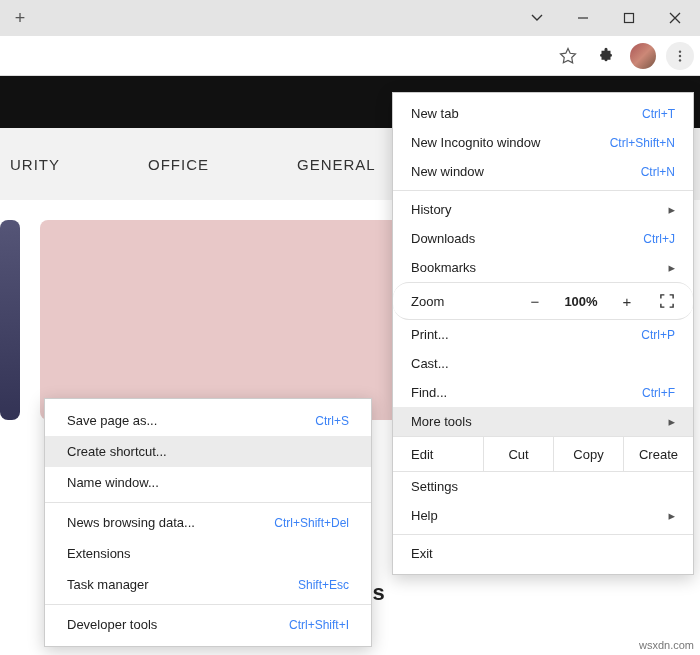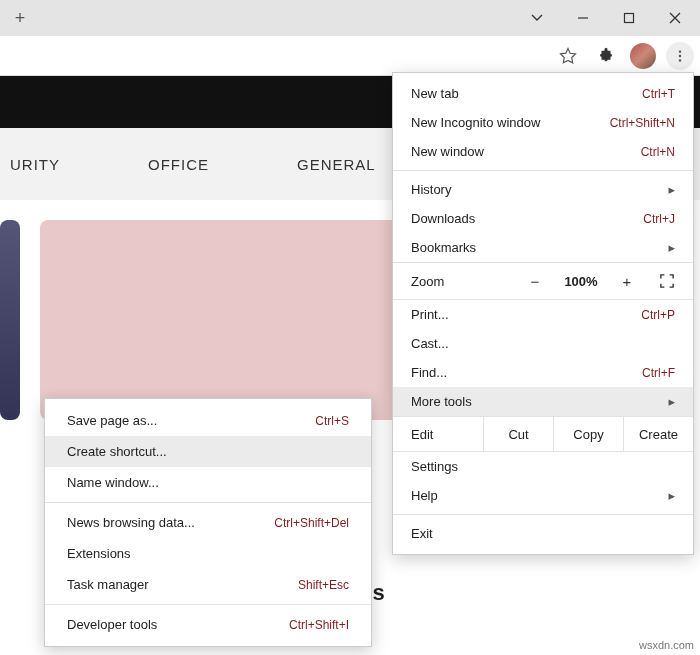--- a/index.html
+++ b/index.html
@@ -24,27 +24,27 @@
 .blackbar { height: 52px; background: #111; }
 .navbar { height: 72px; background: #f2f2f2; display: flex; align-items: center; gap: 88px; padding-left: 10px; color: #333; font-size: 15px; letter-spacing: 1px; }
 .navbar span { text-transform: uppercase; }
 .cards { display: flex; gap: 20px; padding: 20px 10px 0 0; }
 .card { border-radius: 8px; background: #deb; height: 200px; flex: 1 1 160px; position: relative; overflow: hidden; }
 .card.c1 { background: linear-gradient(#557,#335); max-width: 20px; }
 .card.c2 { background: #e8c8c8; }
 .headline { position: absolute; left: 80px; top: 580px; font-size: 22px; font-weight: 600; color: #222; }
 
 
-.menu { position: absolute; top: 72px; right: 6px; width: 302px; background: #fff; border: 1px solid #ccc; box-shadow: 0 4px 16px rgba(0,0,0,.2); padding: 6px 0; }
+.menu { position: absolute; top: 92px; right: 6px; width: 302px; background: #fff; border: 1px solid #ccc; box-shadow: 0 4px 16px rgba(0,0,0,.2); padding: 6px 0; }
 .mi { display: flex; align-items: center; justify-content: space-between; padding: 7px 18px; font-size: 13px; color: #222; }
 .mi.hl { background: #ebebeb; }
-.mi .kb { color: #7f1d1d; font-size: 12px; }
+.mi .kb { color: #3b82f6; font-size: 12px; }
 .mi .arr { color: #555; }
 .sep { height: 1px; background: #e2e2e2; margin: 4px 0; }
-.zoomrow { display: flex; align-items: center; padding: 0 6px 0 18px; height: 38px; border-top:1px solid #e2e2e2; border-bottom:1px solid #e2e2e2; }
+.zoomrow { display: flex; align-items: center; padding: 0 6px 0 18px; height: 38px; border-top:1px solid #e2e2e2; border-bottom:1px solid #e2e2e2;border-radius:16px; }
 .zoomrow .lbl { flex: 1; }
 .zbtn { width: 40px; text-align: center; font-size: 15px; color: #333; }
 .zval { width: 52px; text-align: center; font-weight: bold; }
 .full { width: 40px; display:flex; align-items:center; justify-content:center; }
 .editrow { display:flex; align-items:center; height:36px; border-top:1px solid #e2e2e2; border-bottom:1px solid #e2e2e2; }
 .editrow .lbl { padding-left:18px; width:90px; }
 .editrow .ebtn { flex:1; text-align:center; border-left:1px solid #e2e2e2; height:100%; display:flex; align-items:center; justify-content:center; }
 
 
 .submenu { position: absolute; top: 398px; left: 44px; width: 328px; background: #fff; border: 1px solid #ccc; box-shadow: 0 4px 16px rgba(0,0,0,.2); padding: 6px 0; }

